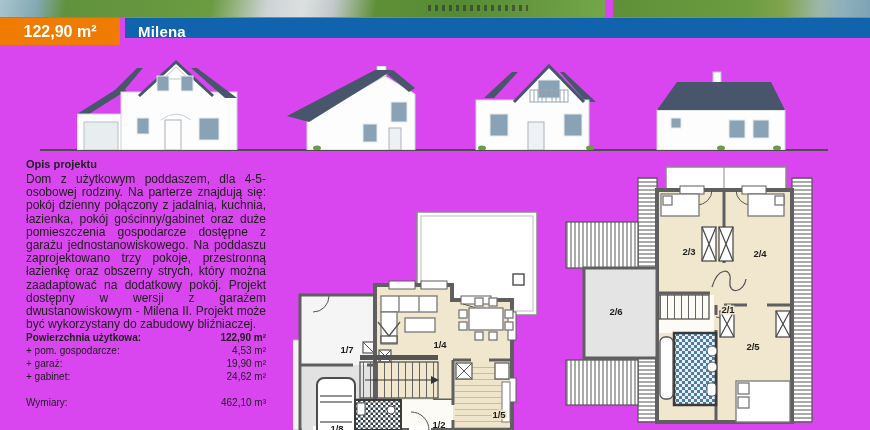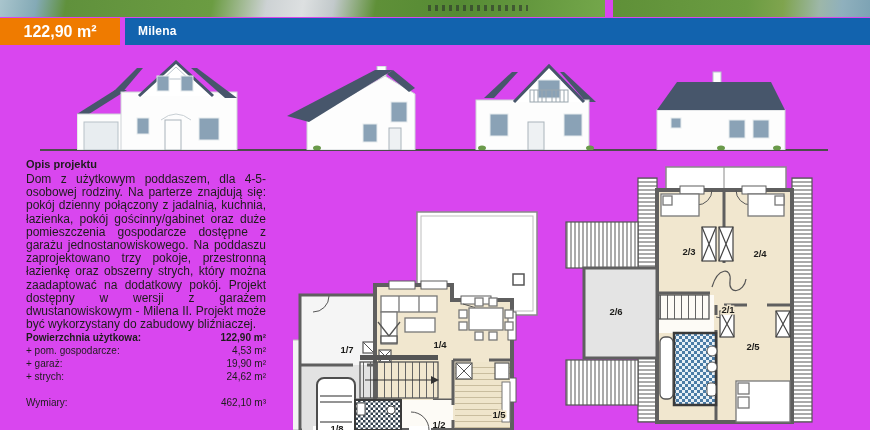--- a/index.html
+++ b/index.html
@@ -12,22 +12,22 @@
     background:linear-gradient(100deg,#a9c5cd 0%,#84aab6 6%,#60913c 11%,#6b9c42 35%,
       #cdd2d4 44%,#dde0e1 50%,#c2c9cb 55%,#5f9038 62%,#558a34 76%,#689b41 90%,#74a74b 100%);}
   .photo-right{left:613px;top:0;width:257px;height:17px;
     background:linear-gradient(95deg,#5f9038 0%,#6b9c42 52%,#7fa44e 66%,#9db7a8 80%,#8fb0bd 89%,#7da3b4 100%);}
   .caption-sliver{left:428px;top:5px;width:100px;height:6px;opacity:.55;
     background:repeating-linear-gradient(90deg,#26292b 0 3px,transparent 3px 7px);}
 
   
   .bar-orange{left:0;top:18px;width:120px;height:27px;background:#ef7b00;color:#fff;
     font-weight:bold;font-size:16px;text-align:center;line-height:27px;}
-  .bar-blue{left:125px;top:18px;width:745px;height:27px;background:#1263ae;color:#fff;
-    font-weight:bold;font-size:12px;line-height:27px;padding-left:13px;box-sizing:border-box;letter-spacing:.2px;}
+  .bar-blue{left:125px;top:18px;width:745px;height:20px;background:#1263ae;color:#fff;
+    font-weight:bold;font-size:15px;line-height:27px;padding-left:13px;box-sizing:border-box;letter-spacing:.2px;}
 
   .groundline{left:40px;top:149px;width:788px;height:2px;background:#4d4d4d;}
 
   
   .desc{left:26px;top:158px;width:240px;}
   .desc h3{margin:0 0 3px 0;font-size:11px;font-weight:bold;}
   .desc p{margin:0;font-size:12px;line-height:13.2px;text-align:justify;}
   .specs{font-size:10px;line-height:13px;}
   .spec-row{display:flex;justify-content:space-between;}
   .spec-row.bold{font-weight:bold;}
@@ -114,21 +114,21 @@
       </div>
       <div class="spec-row">
         <span class="spec-label">+ pom. gospodarcze:</span>
         <span class="spec-val">4,53 m²</span>
       </div>
       <div class="spec-row">
         <span class="spec-label">+ garaż:</span>
         <span class="spec-val">19,90 m²</span>
       </div>
       <div class="spec-row">
-        <span class="spec-label">+ strych:</span>
+        <span class="spec-label">+ gabinet:</span>
         <span class="spec-val">24,62 m²</span>
       </div>
       <div class="spec-row spacer">
         <span class="spec-label">Wymiary:</span>
         <span class="spec-val">462,10 m³</span>
       </div>
     </div>
   </div>
 
   <svg class="abs" style="left:293px;top:210px;" width="252" height="220" viewBox="0 0 252 220">

